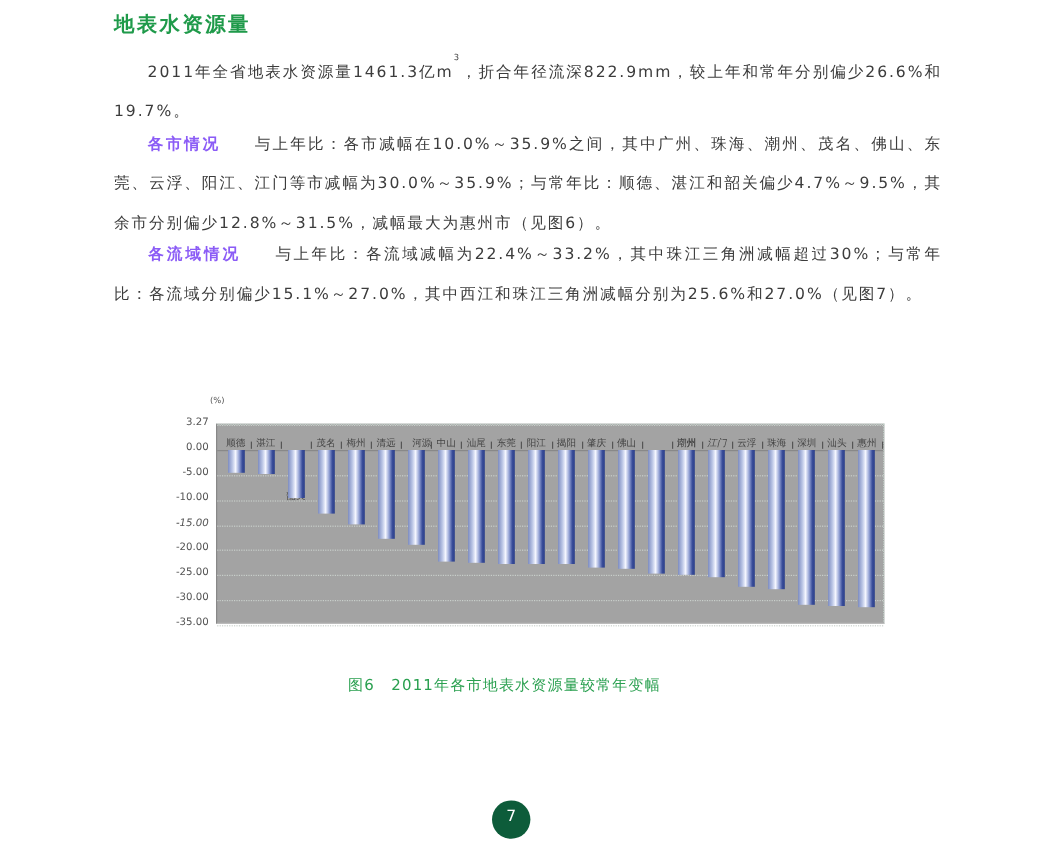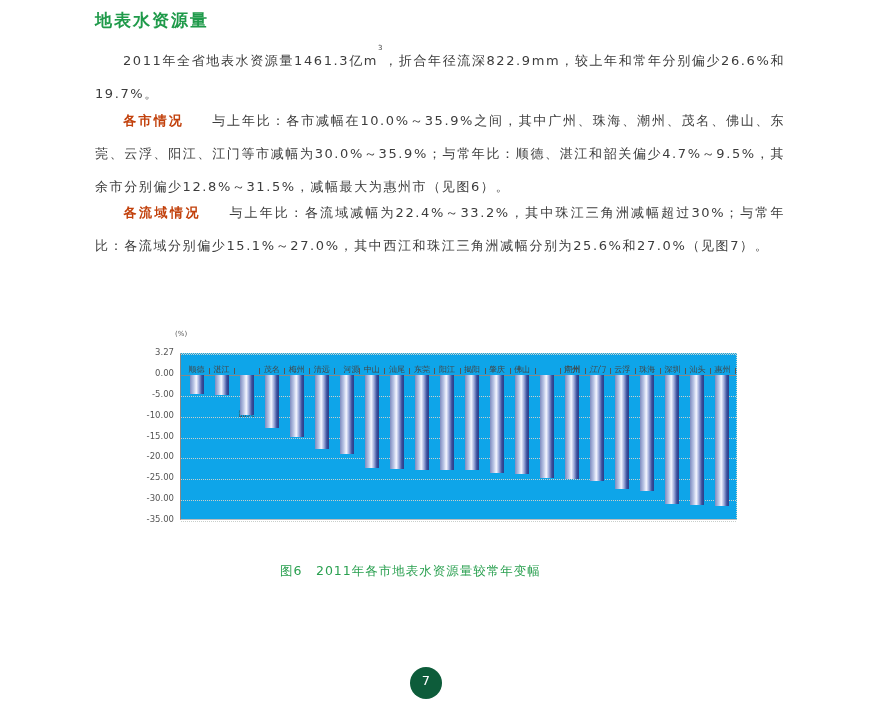--- a/index.html
+++ b/index.html
@@ -4,56 +4,56 @@
 <style>
   * { margin:0; padding:0; box-sizing:border-box; }
   html, body { width:870px; height:704px; background:#ffffff; overflow:hidden; }
   body { font-family: "DejaVu Sans", "Liberation Sans", sans-serif; color:#3a3a3a; position:relative; }
   .title { position:absolute; left:95px; top:9px; font-size:17px; color:#1f9a4a; letter-spacing:2px; font-weight:bold; }
   .para { position:absolute; left:95px; width:690px; font-size:13px; line-height:33px; letter-spacing:1.6px; text-align:justify; color:#3c3c3c; }
   .p1 { top:44px; }
   .p2 { top:104px; }
   .p3 { top:196px; }
   .indent { display:inline-block; width:28px; }
-  .green { color:#c2410c; font-weight:bold; letter-spacing:2px; }
+  .green { color:#8b5cf6; font-weight:bold; letter-spacing:2px; }
   .gap { display:inline-block; width:28px; }
   sup { font-size:7px; vertical-align:top; line-height:8px; }
 
   
   .chart { position:absolute; left:140px; top:330px; width:610px; height:200px; }
   .unit { position:absolute; left:35px; top:0px; font-size:7px; color:#555; }
-  .plot { position:absolute; left:40px; top:23px; width:557px; height:167px; background:#0ea5e9; border-left:1px solid #888; border-bottom:1px solid #bbb; border-right:1px dotted #c8d8cf; border-top:1px dotted #c8d8cf; }
+  .plot { position:absolute; left:40px; top:23px; width:557px; height:167px; background:#a3a3a3; border-left:1px solid #888; border-bottom:1px solid #bbb; border-right:1px dotted #c8d8cf; border-top:1px dotted #c8d8cf; }
   .ytick { position:absolute; right:570px; font-size:8.5px; color:#555; width:40px; text-align:right; }
   .grid { position:absolute; left:0; width:100%; border-top:1px dotted #c9cfcb; }
   .zero { border-top:1px solid #888; }
   .cat { position:absolute; top:10px; font-size:8px; color:#444; text-align:center; }
   .catsep { position:absolute; top:14px; width:1px; height:6px; background:#555; }
   .bar { position:absolute; width:14px; background:linear-gradient(90deg,#7d8cc0 0%,#b8c3e4 25%,#f4f6ff 45%,#9aa8d8 65%,#394d9a 85%,#2b3f8a 100%); }
-  .caption { position:absolute; left:280px; top:563px; font-size:12.5px; color:#2aa050; letter-spacing:1px; }
+  .caption { position:absolute; left:290px; top:563px; font-size:12.5px; color:#2aa050; letter-spacing:1px; }
   .pagenum { position:absolute; left:410px; top:667px; width:32px; height:32px; border-radius:50%; background:#0d5c3a; color:#fff; font-size:13px; text-align:center; line-height:28px; }
 </style>
 </head>
 <body>
 
 <div class="title">地表水资源量</div>
 
 <div class="para p1"><span class="indent"></span><span>2011年全省地表水资源量1461.3亿m</span><sup>3</sup><span>，折合年径流深822.9mm，较上年和常年分别偏少26.6%和19.7%。</span></div>
 
 <div class="para p2"><span class="indent"></span><span class="green">各市情况</span><span class="gap"></span><span>与上年比：各市减幅在10.0%～35.9%之间，其中广州、珠海、潮州、茂名、佛山、东莞、云浮、阳江、江门等市减幅为30.0%～35.9%；与常年比：顺德、湛江和韶关偏少4.7%～9.5%，其余市分别偏少12.8%～31.5%，减幅最大为惠州市（见图6）。</span></div>
 
 <div class="para p3"><span class="indent"></span><span class="green">各流域情况</span><span class="gap"></span><span>与上年比：各流域减幅为22.4%～33.2%，其中珠江三角洲减幅超过30%；与常年比：各流域分别偏少15.1%～27.0%，其中西江和珠江三角洲减幅分别为25.6%和27.0%（见图7）。</span></div>
 
 <div class="chart">
   <div class="unit">(%)</div>
   <div id="yticks">
       <div class="ytick" style="left: -6px; top: 17px;">3.27</div>
       <div class="ytick" style="left: -6px; top: 37.875px;">0.00</div>
       <div class="ytick" style="left: -6px; top: 58.75px;">-5.00</div>
       <div class="ytick" style="left: -6px; top: 79.625px;">-10.00</div>
-      <div class="ytick" style="left: -6px; top: 100.5px;">-15.00</div>
+      <div class="ytick" style="left: -6px; top: 100.5px; font-style: italic;">-15.00</div>
       <div class="ytick" style="left: -6px; top: 121.375px;">-20.00</div>
       <div class="ytick" style="left: -6px; top: 142.25px;">-25.00</div>
       <div class="ytick" style="left: -6px; top: 163.125px;">-30.00</div>
       <div class="ytick" style="left: -6px; top: 184px;">-35.00</div>
     </div>
   <div class="plot" id="plot">
       <div class="grid" style="top: 0px;"></div>
       <div class="grid zero" style="top: 20.875px;"></div>
       <div class="grid" style="top: 41.75px;"></div>
       <div class="grid" style="top: 62.625px;"></div>

